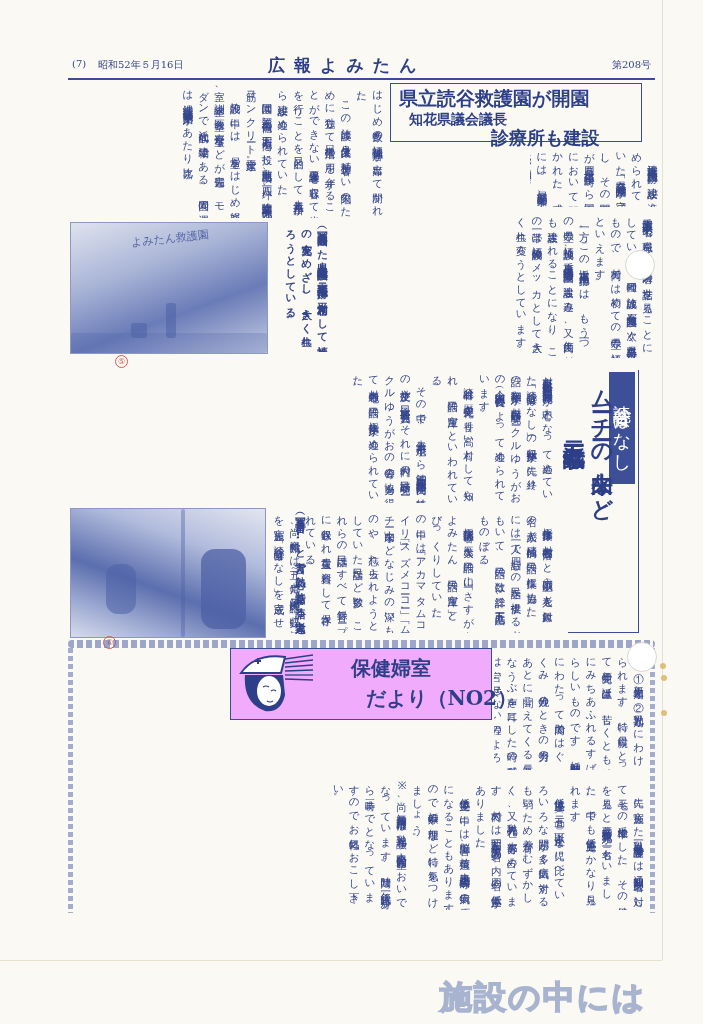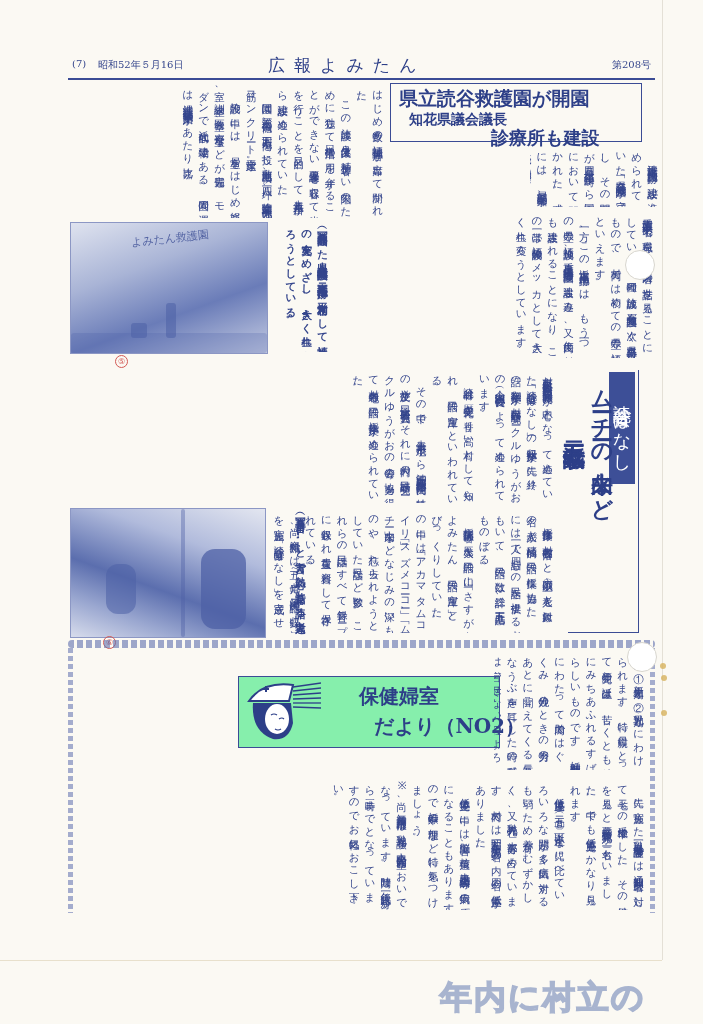--- a/index.html
+++ b/index.html
@@ -5,21 +5,21 @@
   html,body{margin:0;padding:0;}
   body{width:703px;height:1024px;background:#fbf9f3;position:relative;overflow:hidden;
        font-family:"DejaVu Serif",serif;color:#2c3f85;}
   .page{position:absolute;left:0;top:0;width:703px;height:1024px;}
   .right-edge{position:absolute;left:662px;top:0;width:1px;height:960px;background:#e4e0d6;}
   .bottom-edge{position:absolute;left:0;top:960px;width:662px;height:1px;background:#e8e0cc;}
   
   .masthead{position:absolute;left:68px;top:55px;width:587px;height:24px;}
   .mh-page{position:absolute;left:4px;top:3px;font-size:10px;color:#34458c;}
   .mh-date{position:absolute;left:30px;top:3px;font-size:10px;color:#34458c;}
-  .mh-title{position:absolute;left:200px;top:-1px;font-size:17px;letter-spacing:9px;color:#2d3f88;font-weight:normal;}
+  .mh-title{position:absolute;left:200px;top:-1px;font-size:17px;letter-spacing:9px;color:#2d3f88;font-weight:bold;}
   .mh-issue{position:absolute;right:4px;top:3px;font-size:10px;color:#34458c;}
   .mh-rule{position:absolute;left:68px;top:78px;width:587px;height:2px;background:#3b4c95;}
   
   .vt{writing-mode:vertical-rl;font-size:10.5px;line-height:15.8px;letter-spacing:1.1px;color:#34458c;position:absolute;overflow:hidden;}
   .vt p{margin:0;text-indent:1em;}
   
   .hl1{position:absolute;left:390px;top:83px;width:250px;height:57px;border:1.5px solid #3b4c95;background:#fbf9f3;}
   .hl1-main{position:absolute;left:8px;top:2px;font-size:19px;font-weight:bold;color:#2d3f88;letter-spacing:0px;white-space:nowrap;}
   .hl1-sub1{position:absolute;left:18px;top:27px;font-size:14px;font-weight:bold;color:#2d3f88;white-space:nowrap;}
   .hl1-sub2{position:absolute;left:100px;top:42px;font-size:18px;font-weight:bold;color:#2d3f88;white-space:nowrap;}
@@ -37,21 +37,21 @@
   
   .fh-tag{position:absolute;left:609px;top:372px;width:26px;height:112px;background:#3d4f97;color:#fff;writing-mode:vertical-rl;font-size:18px;line-height:26px;text-align:center;letter-spacing:2px;}
   .fh-frame{position:absolute;left:568px;top:370px;width:70px;height:262px;border-right:1.5px solid #3b4c95;border-bottom:1.5px solid #3b4c95;}
   .fh-l1{position:absolute;left:588px;top:375px;writing-mode:vertical-rl;font-size:22px;font-weight:bold;color:#2d3f88;letter-spacing:1px;}
   .fh-l2{position:absolute;left:560px;top:425px;writing-mode:vertical-rl;font-size:22px;font-weight:bold;color:#2d3f88;letter-spacing:1px;}
   
   .wavy{position:absolute;left:68px;top:640px;width:587px;height:8px;
         background:repeating-linear-gradient(90deg,#5f6fae 0 6px,transparent 6px 9px);opacity:.6;border-radius:4px;}
   .wavy-side{position:absolute;width:5px;background:repeating-linear-gradient(180deg,#6a79b4 0 5px,transparent 5px 8px);opacity:.6;}
   
-  .hc-box{position:absolute;left:230px;top:676px;width:260px;height:70px;border:1.5px solid #3b4c95;background:#86efac;margin-left:8px;}
+  .hc-box{position:absolute;left:230px;top:648px;width:260px;height:70px;border:1.5px solid #3b4c95;background:#f0abfc;}
   .hc-nurse{position:absolute;left:4px;top:2px;width:78px;height:66px;}
   .hc-t1{position:absolute;left:120px;top:6px;font-size:20px;font-weight:bold;color:#2d3f88;white-space:nowrap;}
   .hc-t2{position:absolute;left:135px;top:36px;font-size:20px;font-weight:bold;color:#2d3f88;white-space:nowrap;}
   
   .hole{position:absolute;width:28px;height:28px;border-radius:50%;border:1.5px solid #d8d6cf;background:#fff;}
   .rust{position:absolute;width:6px;height:6px;border-radius:50%;background:#d7b25c;opacity:.8;}
   
   .wm{position:absolute;left:440px;top:976px;font-family:"DejaVu Sans",sans-serif;font-size:32px;font-weight:bold;color:#eef1f7;
       letter-spacing:2px;-webkit-text-stroke:1.6px #a8b4cf;}
 </style>
@@ -147,14 +147,14 @@
 　低体重児は（二五〇〇ｇ以下）正常な児に比べていろいろな問題が多く病気に対する抵抗力も弱いため養育がむずかしく、又、乳児死亡の大部分を占めています。村内では昭和五一年出生児五〇〇名の内、四〇名の低体重がありました。
 　低体重児の中には脳障害、核黄疸、未熟児網膜病等の病気の原因になることもありますので妊娠中の無理など特に気をつけましょう。
 ※尚、毎月第四水曜日は乳児相談を中央公民館和室においで行なっています。時間は午後一時三〇分から三時までとなっていますのでお気軽におこし下さい。</div>
 
   <div class="hole" style="left:625px;top:250px;"></div>
   <div class="hole" style="left:627px;top:642px;"></div>
   <div class="rust" style="left:660px;top:663px;"></div>
   <div class="rust" style="left:661px;top:675px;"></div>
   <div class="rust" style="left:661px;top:710px;"></div>
 
-  <div class="wm">年内に村立の</div>
+  <div class="wm">施設の中には</div>
 </div>
 
 </body></html>

